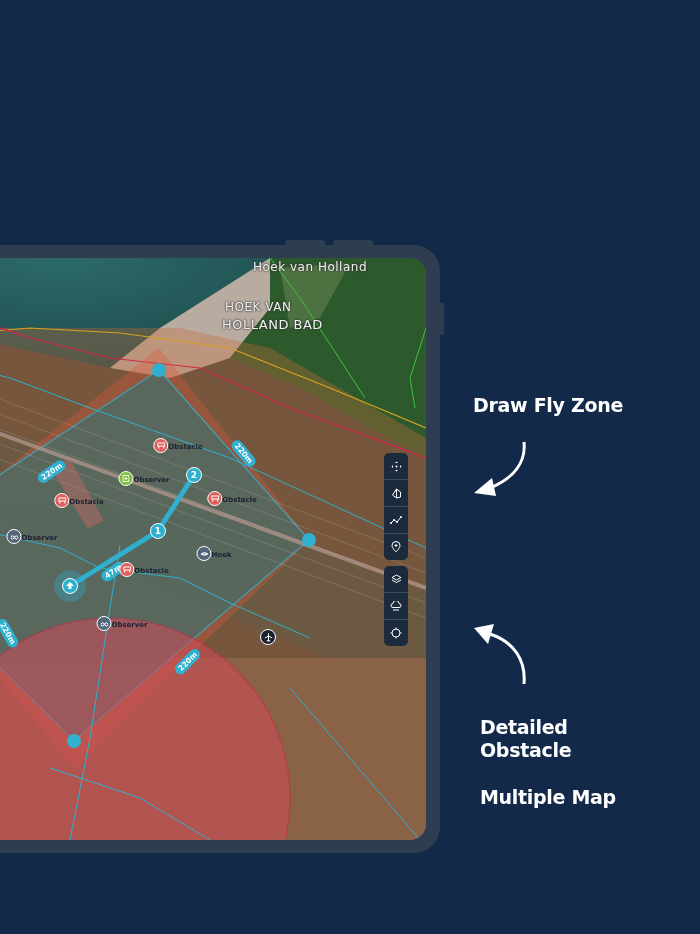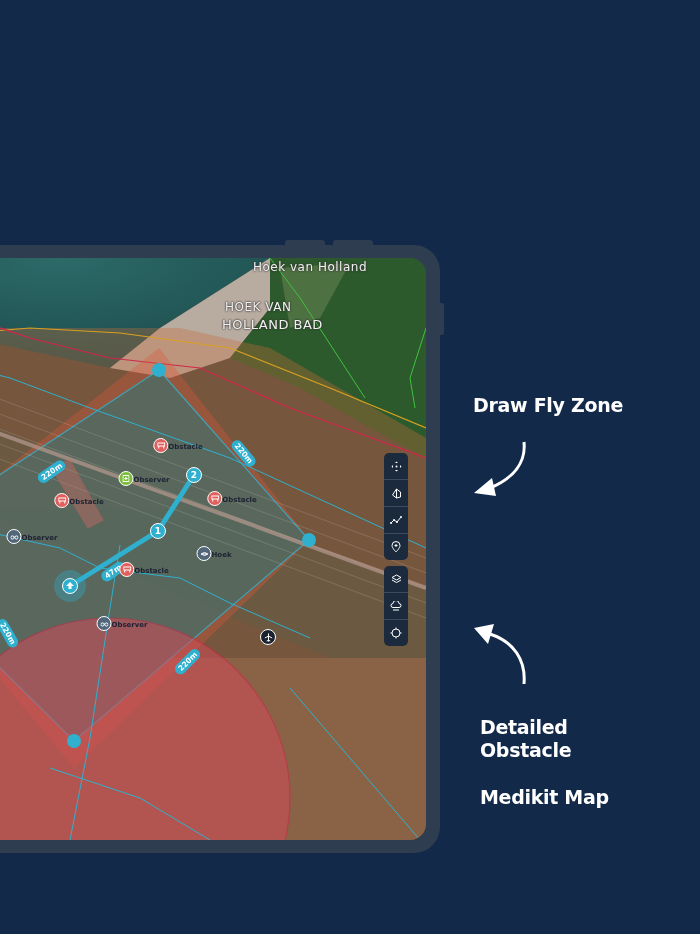--- a/index.html
+++ b/index.html
@@ -258,14 +258,14 @@
 </svg>
 <svg style="position:absolute;left:470px;top:620px;" width="60" height="66" viewBox="0 0 60 66">
   <path d="M54 64 C56 40 44 22 20 14" stroke="#fff" stroke-width="3" fill="none"></path>
   <path d="M4 8 L24 4 L18 24 Z" fill="#fff"></path>
 </svg>
 <div class="callout" style="left:480px;top:716px;">
   <div>Detailed</div>
   <div>Obstacle</div>
 </div>
 <div class="callout" style="left:480px;top:786px;">
-  <div>Medikit Map</div>
+  <div>Multiple Map</div>
 </div>
 
 </body></html>

